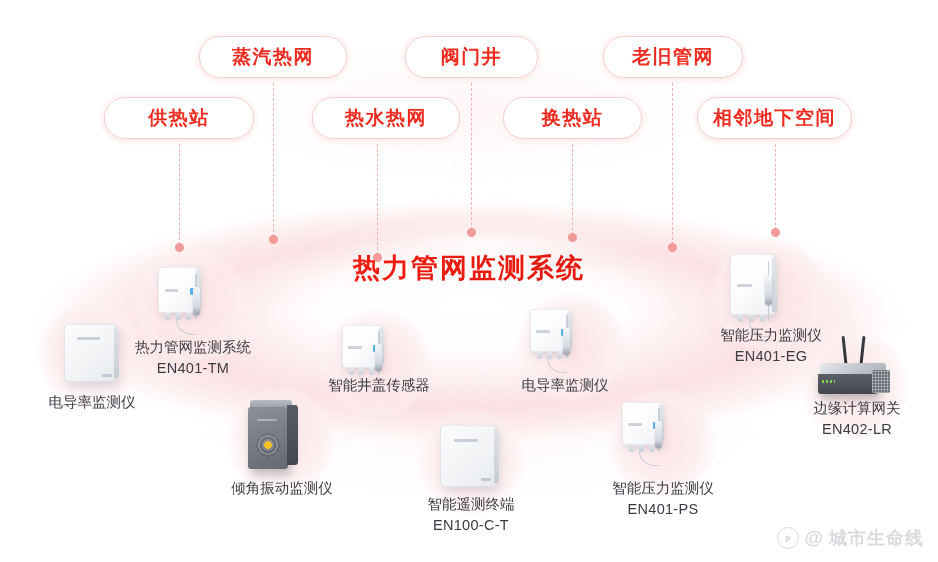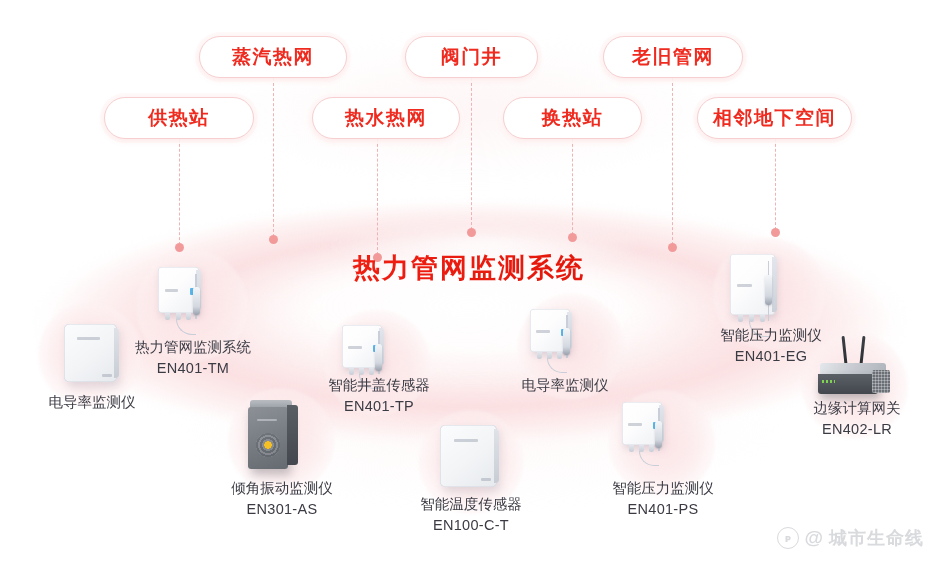--- a/index.html
+++ b/index.html
@@ -402,23 +402,23 @@
           <div class="gw-front" style="left: 2px; top: 38.08px; width: 60px; height: 20.4px;"></div>
           <div class="gw-leds" style="left: 6.4px; top: 43.52px; width: 12.8px;"></div>
           <div class="gw-vent" style="left: 56px; top: 34px; width: 17.6px; height: 23.12px;"></div>
         </div>
       </div>
     </div>
 
   <div id="captions">
       <div class="caption" style="left: 5px; top: 392px; width: 174px;"><span>电导率监测仪</span></div>
       <div class="caption" style="left: 115px; top: 337px; width: 156px;"><span>热力管网监测系统</span><span class="model">EN401-TM</span></div>
-      <div class="caption" style="left: 204px; top: 478px; width: 156px;"><span>倾角振动监测仪</span><span class="model">EN301-AS</span></div>
-      <div class="caption" style="left: 301px; top: 375px; width: 156px;"><span>智能井盖传感器</span><span class="model">EN401-TP</span></div>
-      <div class="caption" style="left: 393px; top: 494px; width: 156px;"><span>智能温度传感器</span><span class="model">EN100-C-T</span></div>
+      <div class="caption" style="left: 204px; top: 478px; width: 156px;"><span>倾角振动监测仪</span></div>
+      <div class="caption" style="left: 301px; top: 375px; width: 156px;"><span>智能井盖传感器</span></div>
+      <div class="caption" style="left: 393px; top: 494px; width: 156px;"><span>智能遥测终端</span><span class="model">EN100-C-T</span></div>
       <div class="caption" style="left: 494px; top: 375px; width: 142px;"><span>电导率监测仪</span></div>
       <div class="caption" style="left: 585px; top: 478px; width: 156px;"><span>智能压力监测仪</span><span class="model">EN401-PS</span></div>
       <div class="caption" style="left: 700px; top: 325px; width: 142px;"><span>智能压力监测仪</span><span class="model">EN401-EG</span></div>
       <div class="caption" style="left: 786px; top: 398px; width: 142px;"><span>边缘计算网关</span><span class="model">EN402-LR</span></div>
     </div>
 
   <div id="watermark">
     <span class="paw">ᴘ</span>
     <span class="at">@</span>
     <span>城市生命线</span>

